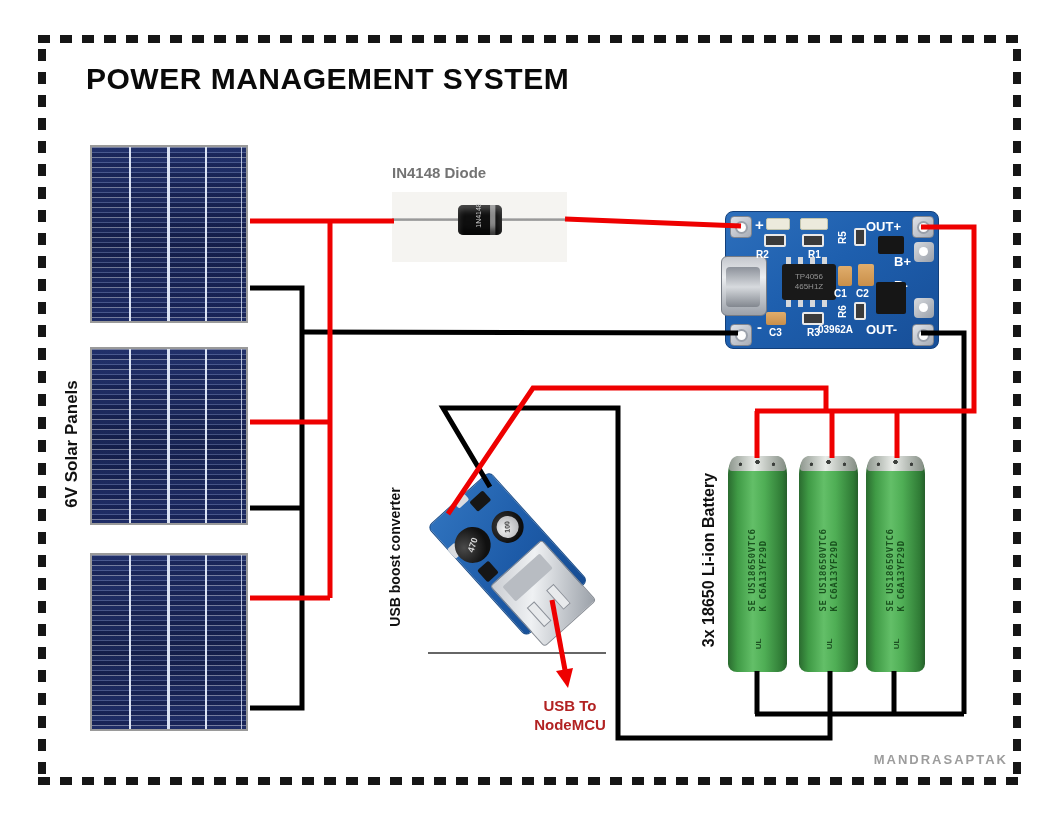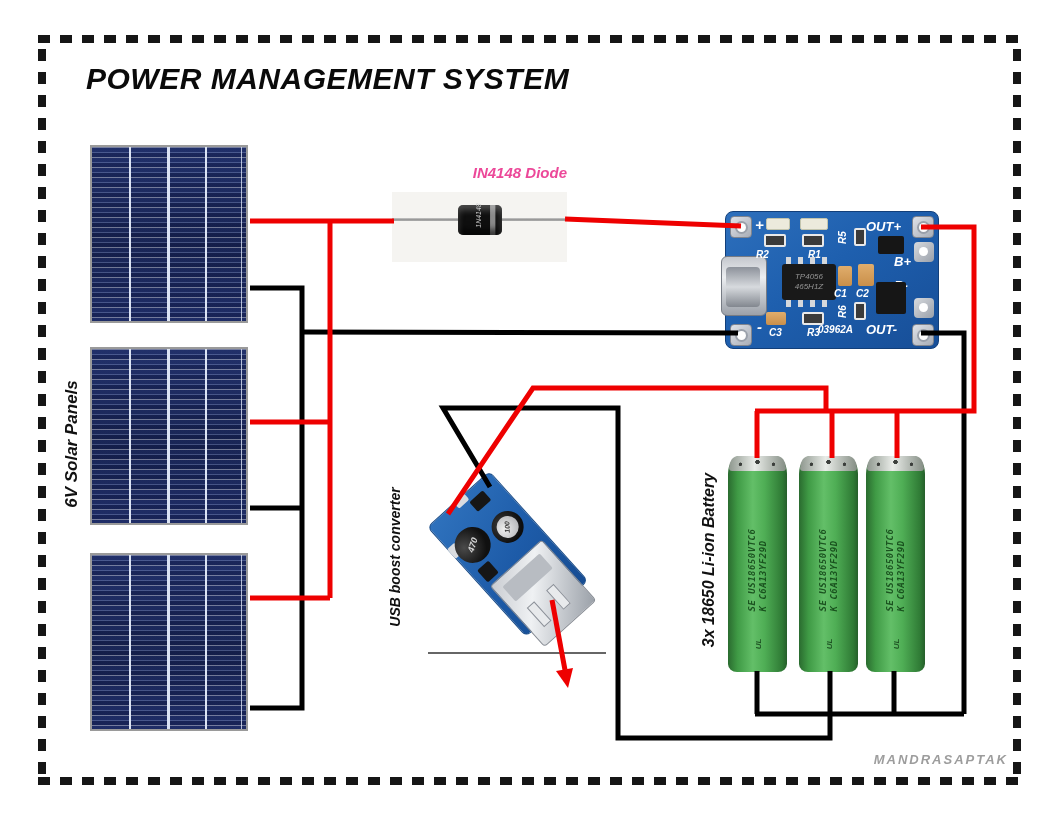--- a/index.html
+++ b/index.html
@@ -1,27 +1,27 @@
 <!DOCTYPE html>
 <html style="--wire-red: #ee0000; --wire-black: #000000; --pcb-blue: #1e5fae; --battery-green: #45a14a; --nodemcu-text: #b22222;"><head>
 <meta charset="utf-8">
 <style>
   html,body{margin:0;padding:0;background:#fff;}
   #canvas{position:relative;width:1056px;height:816px;background:#ffffff;overflow:hidden;
-          font-family:"Liberation Sans","DejaVu Sans",sans-serif;font-style:italic;}
+          font-family:"Liberation Sans","DejaVu Sans",sans-serif;}
 
   
   .frame-h{position:absolute;height:8px;left:38px;width:981px;
            background:repeating-linear-gradient(90deg,#161616 0 12px,transparent 12px 22px);}
   .frame-v{position:absolute;width:8px;top:49px;height:726px;
            background:repeating-linear-gradient(180deg,#161616 0 12px,transparent 12px 23px);}
 
   
   .title{position:absolute;left:86px;top:62px;font-size:30px;font-weight:bold;color:#0a0a0a;letter-spacing:.5px;}
-  .lbl{position:absolute;font-weight:bold;color:#ec4899;font-size:15px;text-align:right;}
+  .lbl{position:absolute;font-weight:bold;color:#737373;font-size:15px;text-align:left;}
   .vlabel{position:absolute;width:200px;text-align:center;font-weight:bold;color:#111;transform:rotate(-90deg);}
   .nodemcu{position:absolute;left:500px;top:696px;width:140px;text-align:center;
            font-size:15px;font-weight:bold;color:var(--nodemcu-text,#b22222);line-height:19px;}
   .watermark{position:absolute;left:798px;top:752px;width:210px;text-align:right;
              font-size:13px;color:#9d9d9d;letter-spacing:2px;font-weight:bold;}
 
   
   .solar-panel{position:absolute;left:90px;width:158px;height:178px;border:2px solid #9a9a9a;box-sizing:border-box;
     background-color:#1b2757;
     background-image:
@@ -256,15 +256,19 @@
       <line class="wr" x1="897" y1="411" x2="897" y2="458"></line>
       <polyline class="wr" points="448,514 533,388 826,388 826,411"></polyline>
     </g>
     <line class="thin" x1="428" y1="653" x2="606" y2="653"></line>
     <g>
       <line class="wr" x1="552" y1="600" x2="565" y2="670"></line>
       <polygon points="568,688 573,668 556,671" fill="var(--wire-red,#ee0000)"></polygon>
     </g>
   </svg>
 
+  <div class="nodemcu z3">
+    <div>USB To</div>
+    <div>NodeMCU</div>
+  </div>
 
   <div class="watermark z3">MANDRASAPTAK</div>
 </div>
 
 </body></html>

